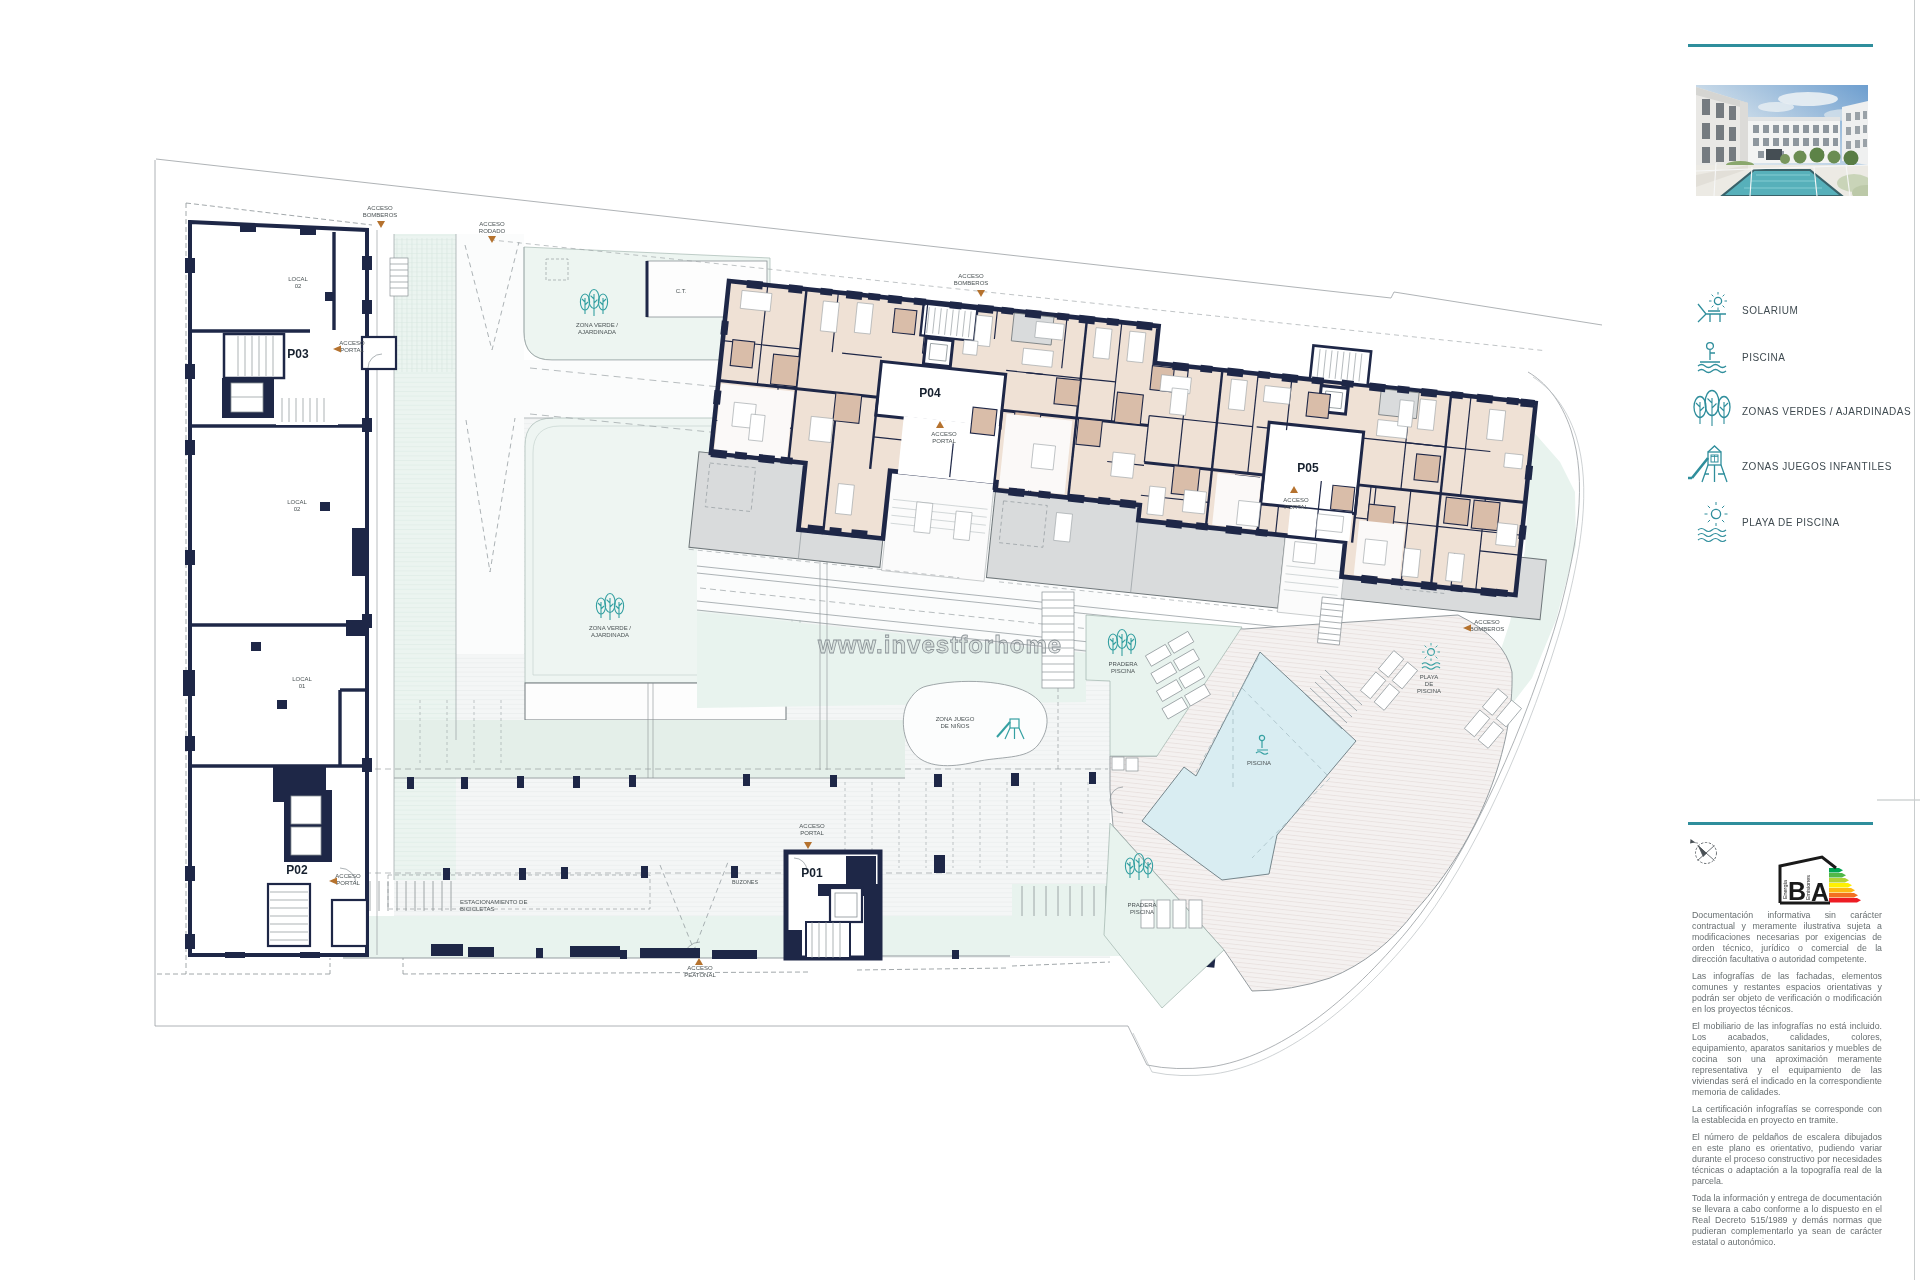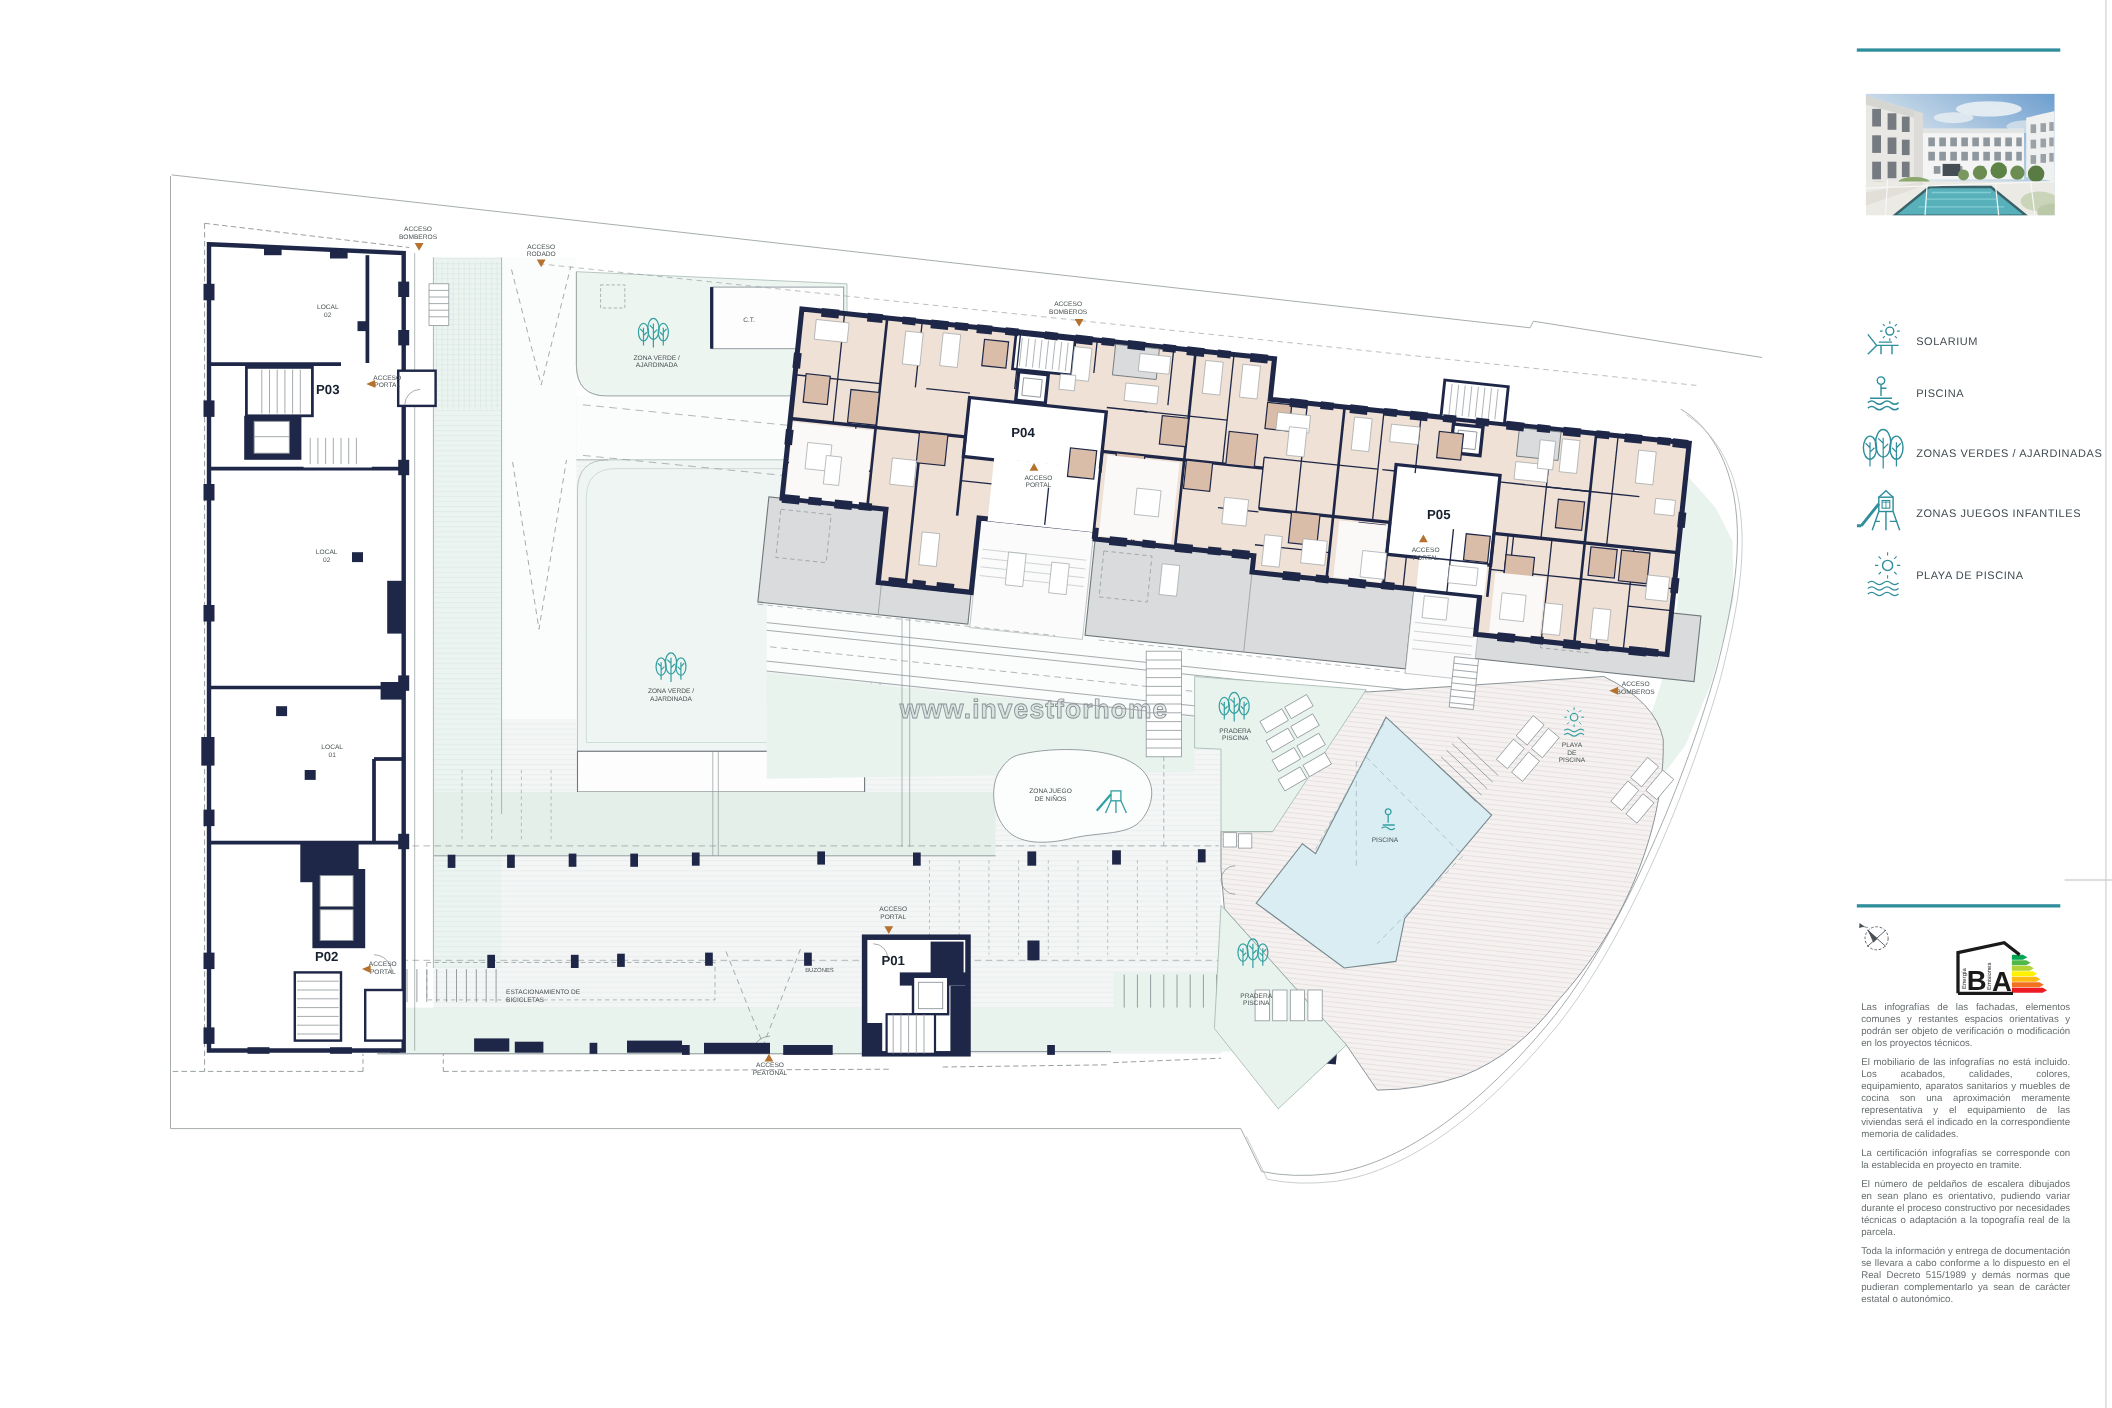--- a/index.html
+++ b/index.html
@@ -787,21 +787,22 @@
       <text x="32" y="44" font-size="25">A</text>
     </g>
     <g font-family="Liberation Sans, sans-serif" font-size="5.4" fill="#1a1a1a">
       <text x="0" y="0" transform="translate(8,42) rotate(-90)">Energía</text>
       <text x="0" y="0" transform="translate(31,43) rotate(-90)">Emisiones</text>
     </g>
   </g>
 </svg>
 
 <div class="side para" style="left:1692px;top:910px;width:190px;">
+  <p style="margin:0 0 6px 0;">Documentación informativa sin carácter contractual y meramente ilustrativa sujeta a modificaciones necesarias por exigencias de orden técnico, jurídico o comercial de la dirección facultativa o autoridad competente.</p>
   <p style="margin:0 0 6px 0;">Las infografías de las fachadas, elementos comunes y restantes espacios orientativas y podrán ser objeto de verificación o modificación en los proyectos técnicos.</p>
   <p style="margin:0 0 6px 0;">El mobiliario de las infografías no está incluido. Los acabados, calidades, colores, equipamiento, aparatos sanitarios y muebles de cocina son una aproximación meramente representativa y el equipamiento de las viviendas será el indicado en la correspondiente memoria de calidades.</p>
   <p style="margin:0 0 6px 0;">La certificación infografías se corresponde con la establecida en proyecto en tramite.</p>
-  <p style="margin:0 0 6px 0;">El número de peldaños de escalera dibujados en sean plano es orientativo, pudiendo variar durante el proceso constructivo por necesidades técnicas o adaptación a la topografía real de la parcela.</p>
+  <p style="margin:0 0 6px 0;">El número de peldaños de escalera dibujados en este plano es orientativo, pudiendo variar durante el proceso constructivo por necesidades técnicas o adaptación a la topografía real de la parcela.</p>
   <p style="margin:0;">Toda la información y entrega de documentación se llevara a cabo conforme a lo dispuesto en el Real Decreto 515/1989 y demás normas que pudieran complementarlo ya sean de carácter estatal o autonómico.</p>
 </div>
 
 <div class="side" style="left:1877px;top:799px;width:43px;height:2px;background:#dcdfdf;"></div>
 <div class="side" style="left:1914px;top:0px;width:1px;height:1280px;background:#c9cdce;"></div>
 
 </body></html>

